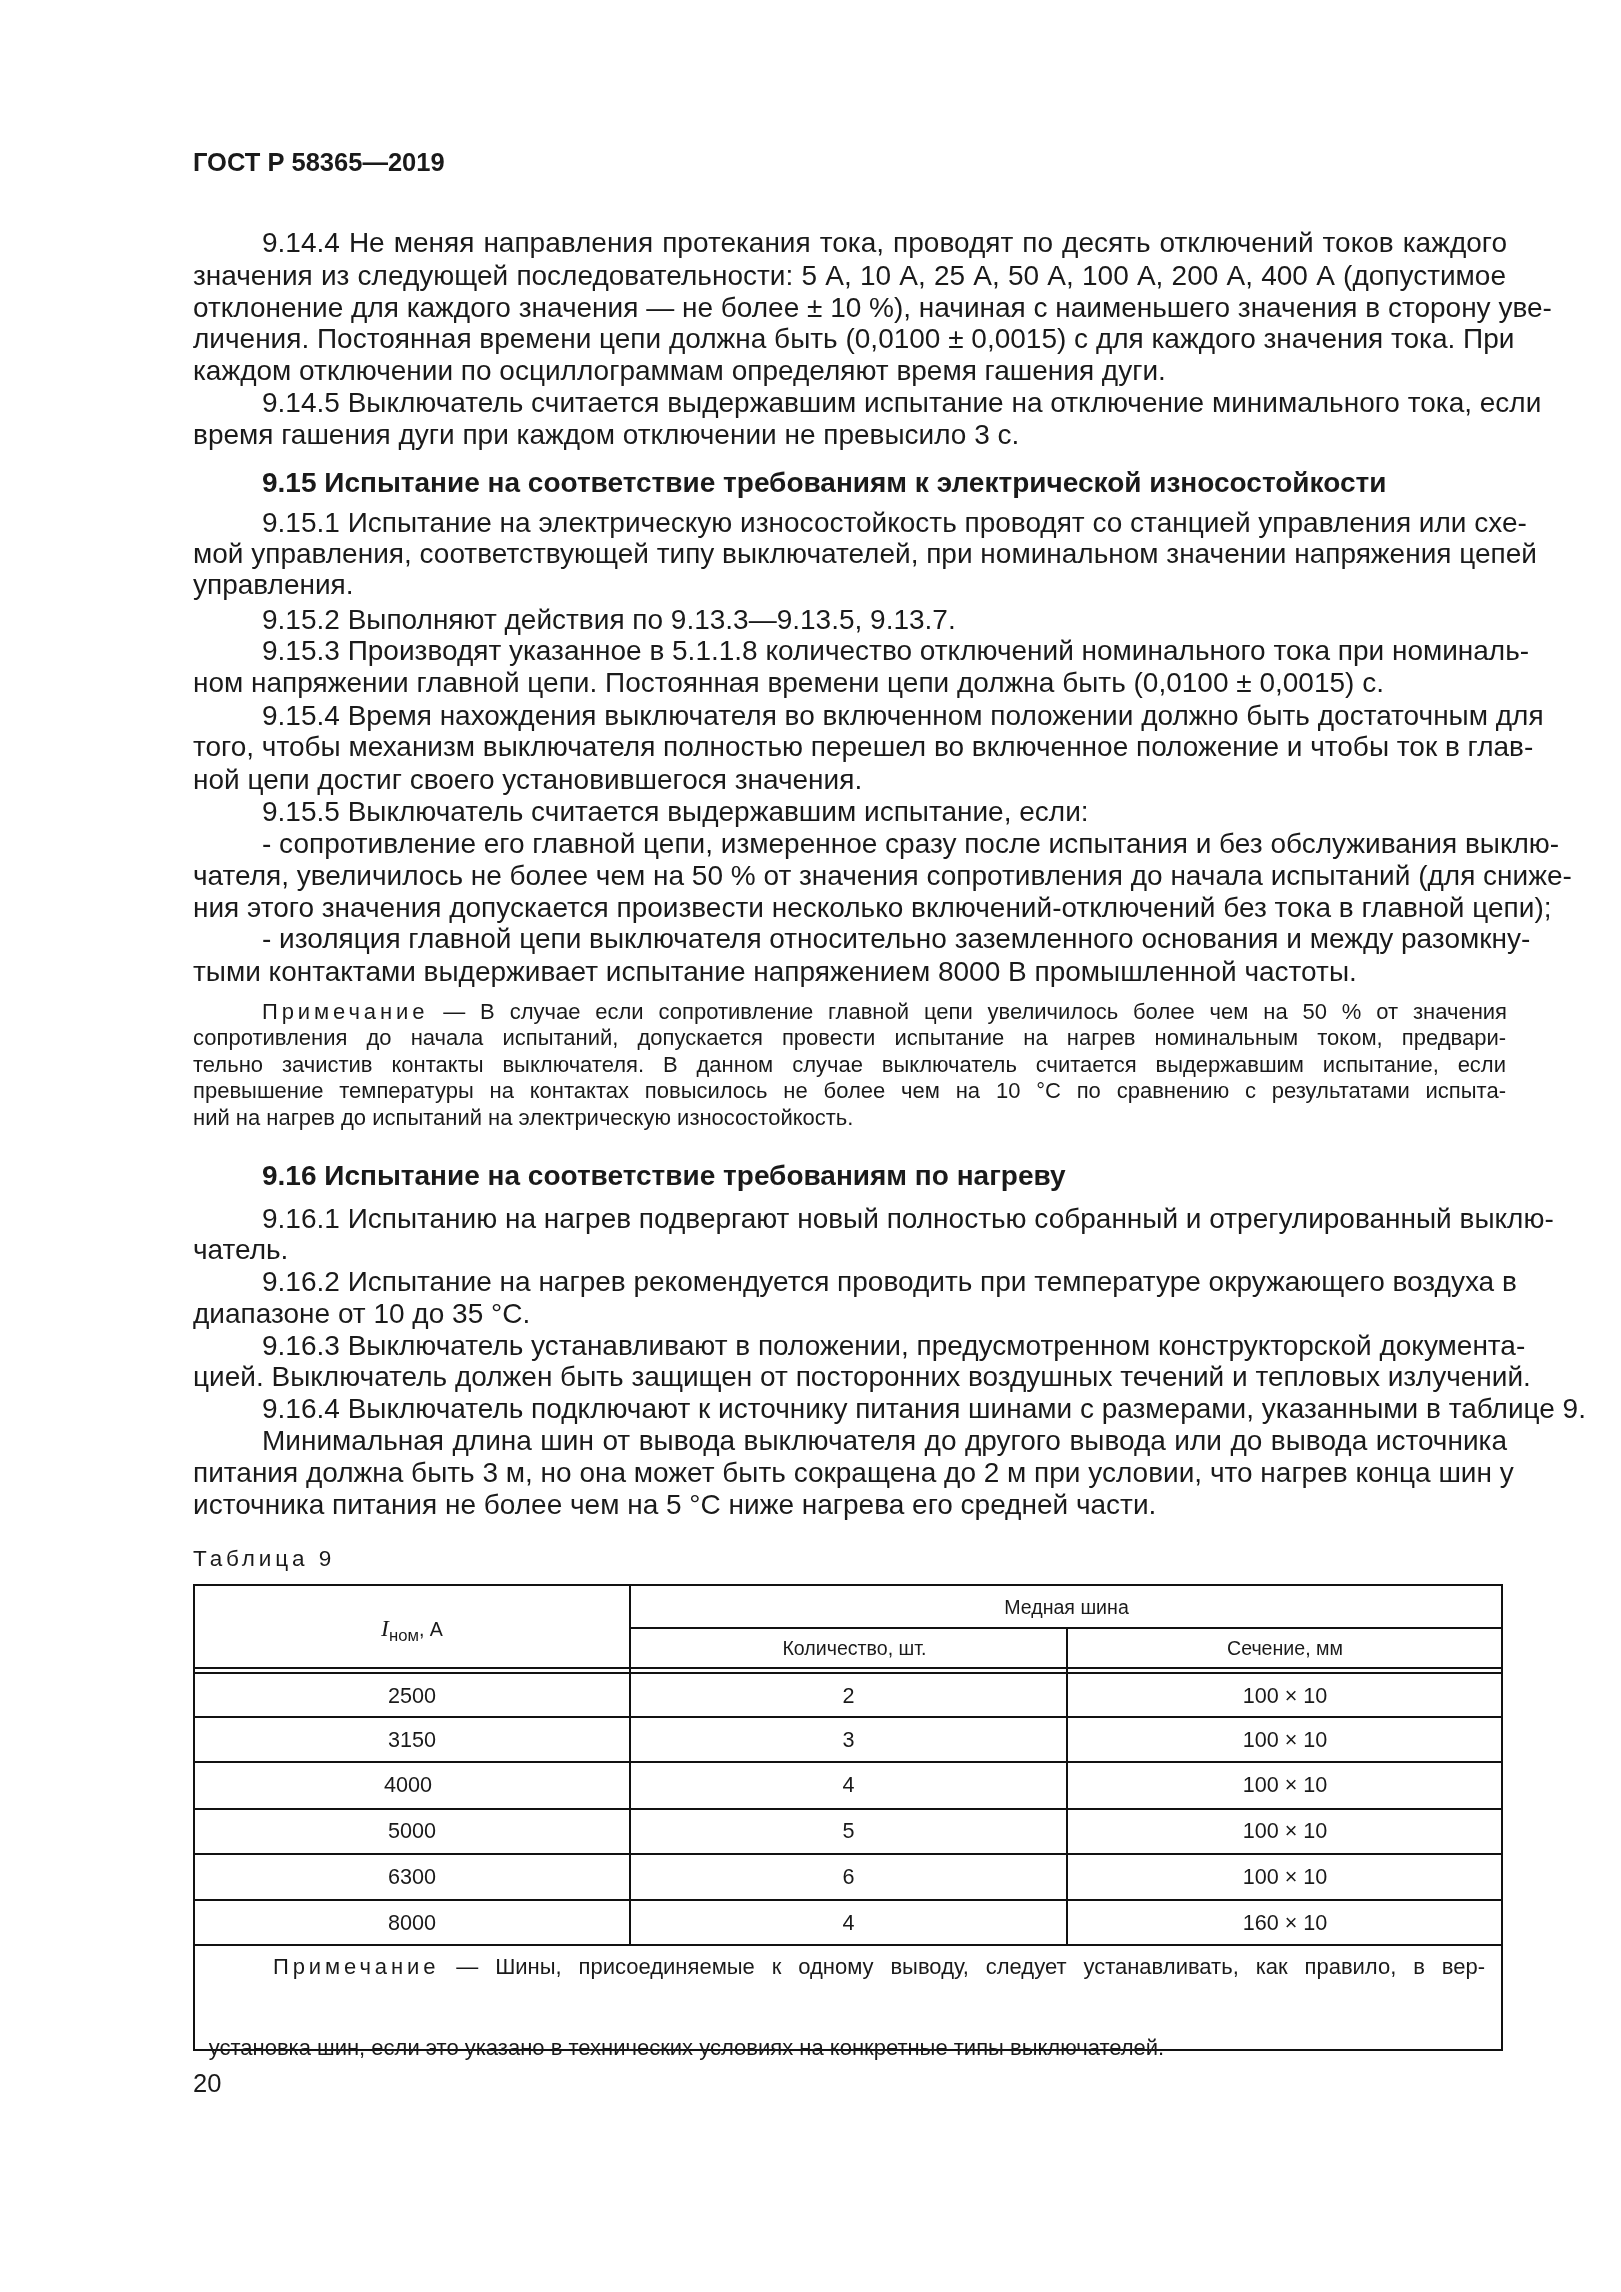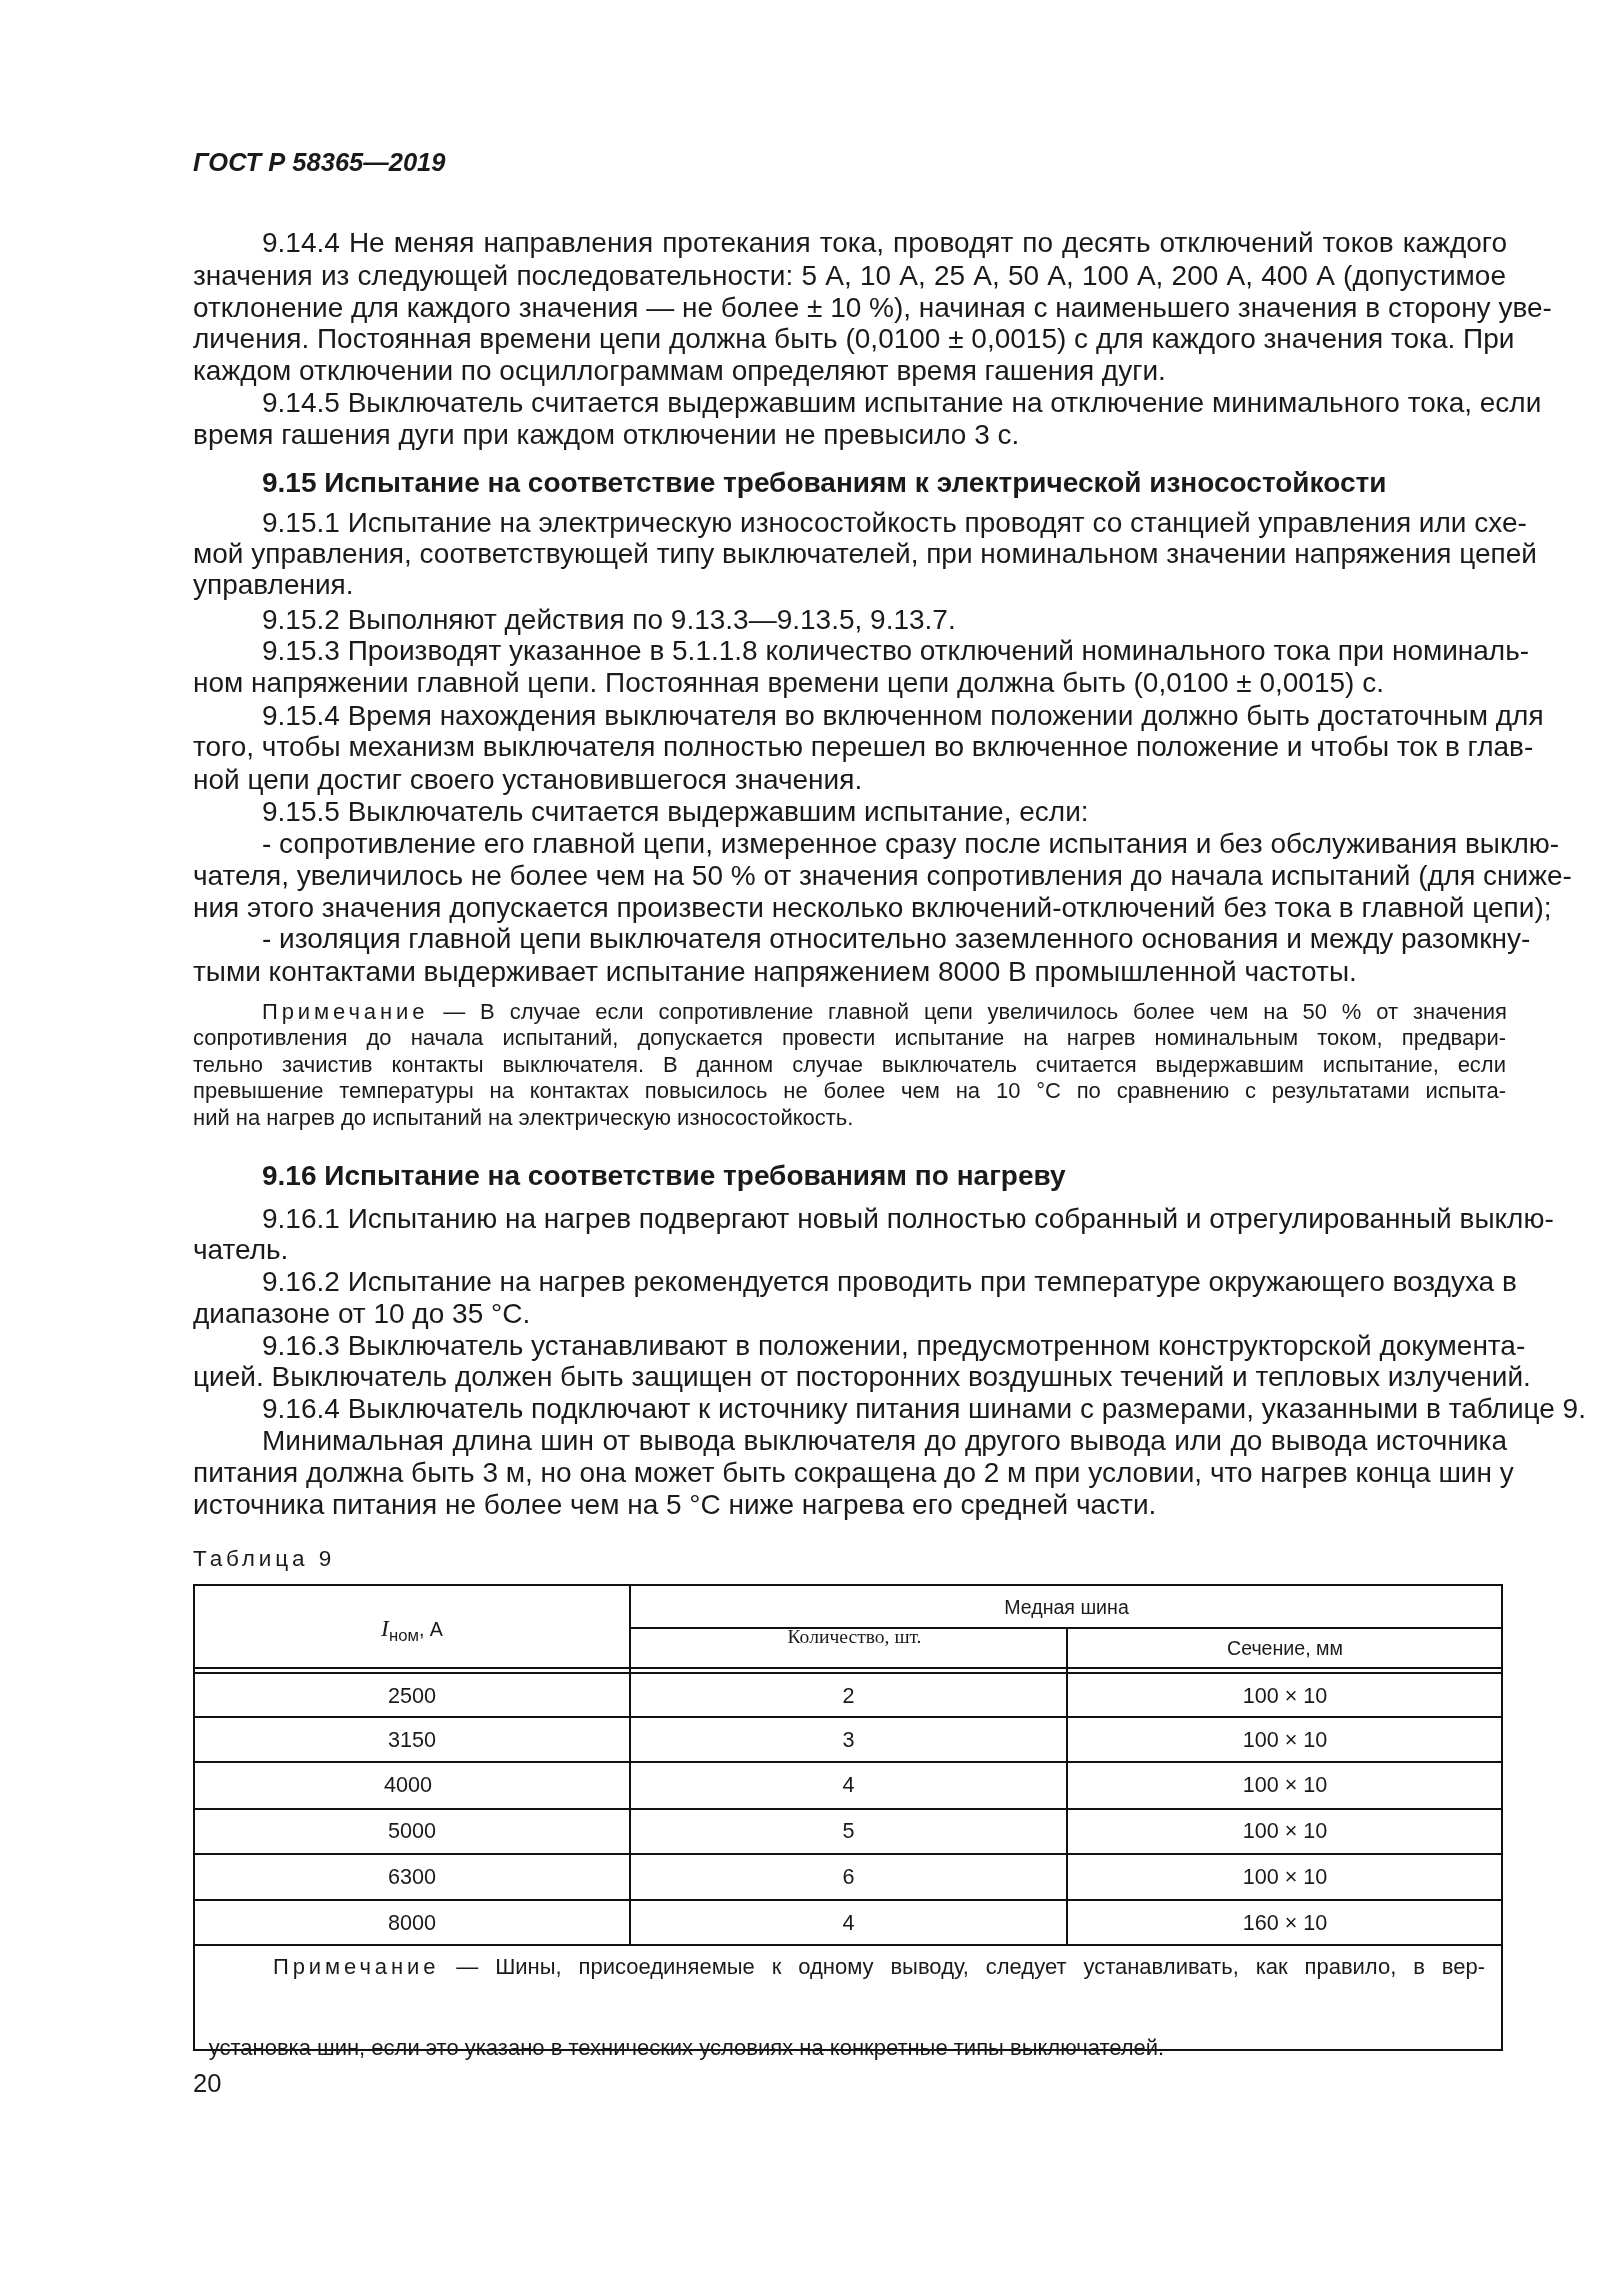--- a/index.html
+++ b/index.html
@@ -2,21 +2,21 @@
 <html><head>
 <meta charset="utf-8">
 <style>
   html, body { margin: 0; padding: 0; background: #ffffff; }
   body { width: 1621px; height: 2293px; position: relative; overflow: hidden;
          font-family: "Liberation Sans", sans-serif; color: #1a1a1a; }
   .ln { position: absolute; left: 193px; width: 1313px; height: 31px; line-height: 31px;
         font-size: 28px; white-space: nowrap; }
   .j { text-align: justify; text-align-last: justify; }
   .ind { left: 262px; width: 1245px; }
-  .hdr { position: absolute; left: 193px; top: 147px; font-size: 25.5px; font-weight: bold; line-height: 31px; font-style: italic; }
+  .hdr { position: absolute; left: 193px; top: 147px; font-size: 25.5px; font-weight: bold; line-height: 31px; }
   .h2 { font-weight: bold; }
   .nt { font-size: 22px; height: 26.5px; line-height: 26.5px; }
   .sp { letter-spacing: 3.9px; margin-top: 46px; }
   .tcap { position: absolute; left: 193px; top: 1544px; font-size: 22.5px; letter-spacing: 3.9px; line-height: 29px; }
   .tbl { position: absolute; left: 193px; top: 1584px; width: 1310px; height: 467px;
          border: 2.9px solid #111; box-sizing: border-box; }
   .vl { position: absolute; background: #111; width: 2px; }
   .hl { position: absolute; background: #111; height: 2px; left: 0; right: 0; }
   .cell { position: absolute; text-align: center; font-size: 21.6px; line-height: 43px; height: 43px; }
   .hcell { position: absolute; text-align: center; font-size: 19.6px; }
@@ -93,21 +93,21 @@
 
   <div class="hl" style="top:130px;"></div>
   <div class="hl" style="top:175px;"></div>
   <div class="hl" style="top:222px;"></div>
   <div class="hl" style="top:267px;"></div>
   <div class="hl" style="top:313px;"></div>
   <div class="hl" style="top:358px;"></div>
 
   <div class="hcell" style="left:0; width:434px; top:24.5px; line-height:35px;"><span class="inom-i">I</span><span class="inom-sub">ном</span><span>, А</span></div>
   <div class="hcell" style="left:436px; width:871px; top:3.9px; line-height:35px;">Медная шина</div>
-  <div class="hcell" style="left:436px; width:447px; top:33px; line-height:35px;font-family:Liberation Serif, serif;">Количество, шт.</div>
+  <div class="hcell" style="left:436px; width:447px; top:45px; line-height:35px;">Количество, шт.</div>
   <div class="hcell" style="left:873px; width:434px; top:45px; line-height:35px;">Сечение, мм</div>
 
   <div>
     <div class="cell" style="left:0; width:434px; top:88px;">2500</div>
     <div class="cell" style="left:436px; width:435px; top:88px;">2</div>
     <div class="cell" style="left:873px; width:434px; top:88px;">100 × 10</div>
   </div>
   <div>
     <div class="cell" style="left:0; width:434px; top:132px;">3150</div>
     <div class="cell" style="left:436px; width:435px; top:132px;">3</div>

